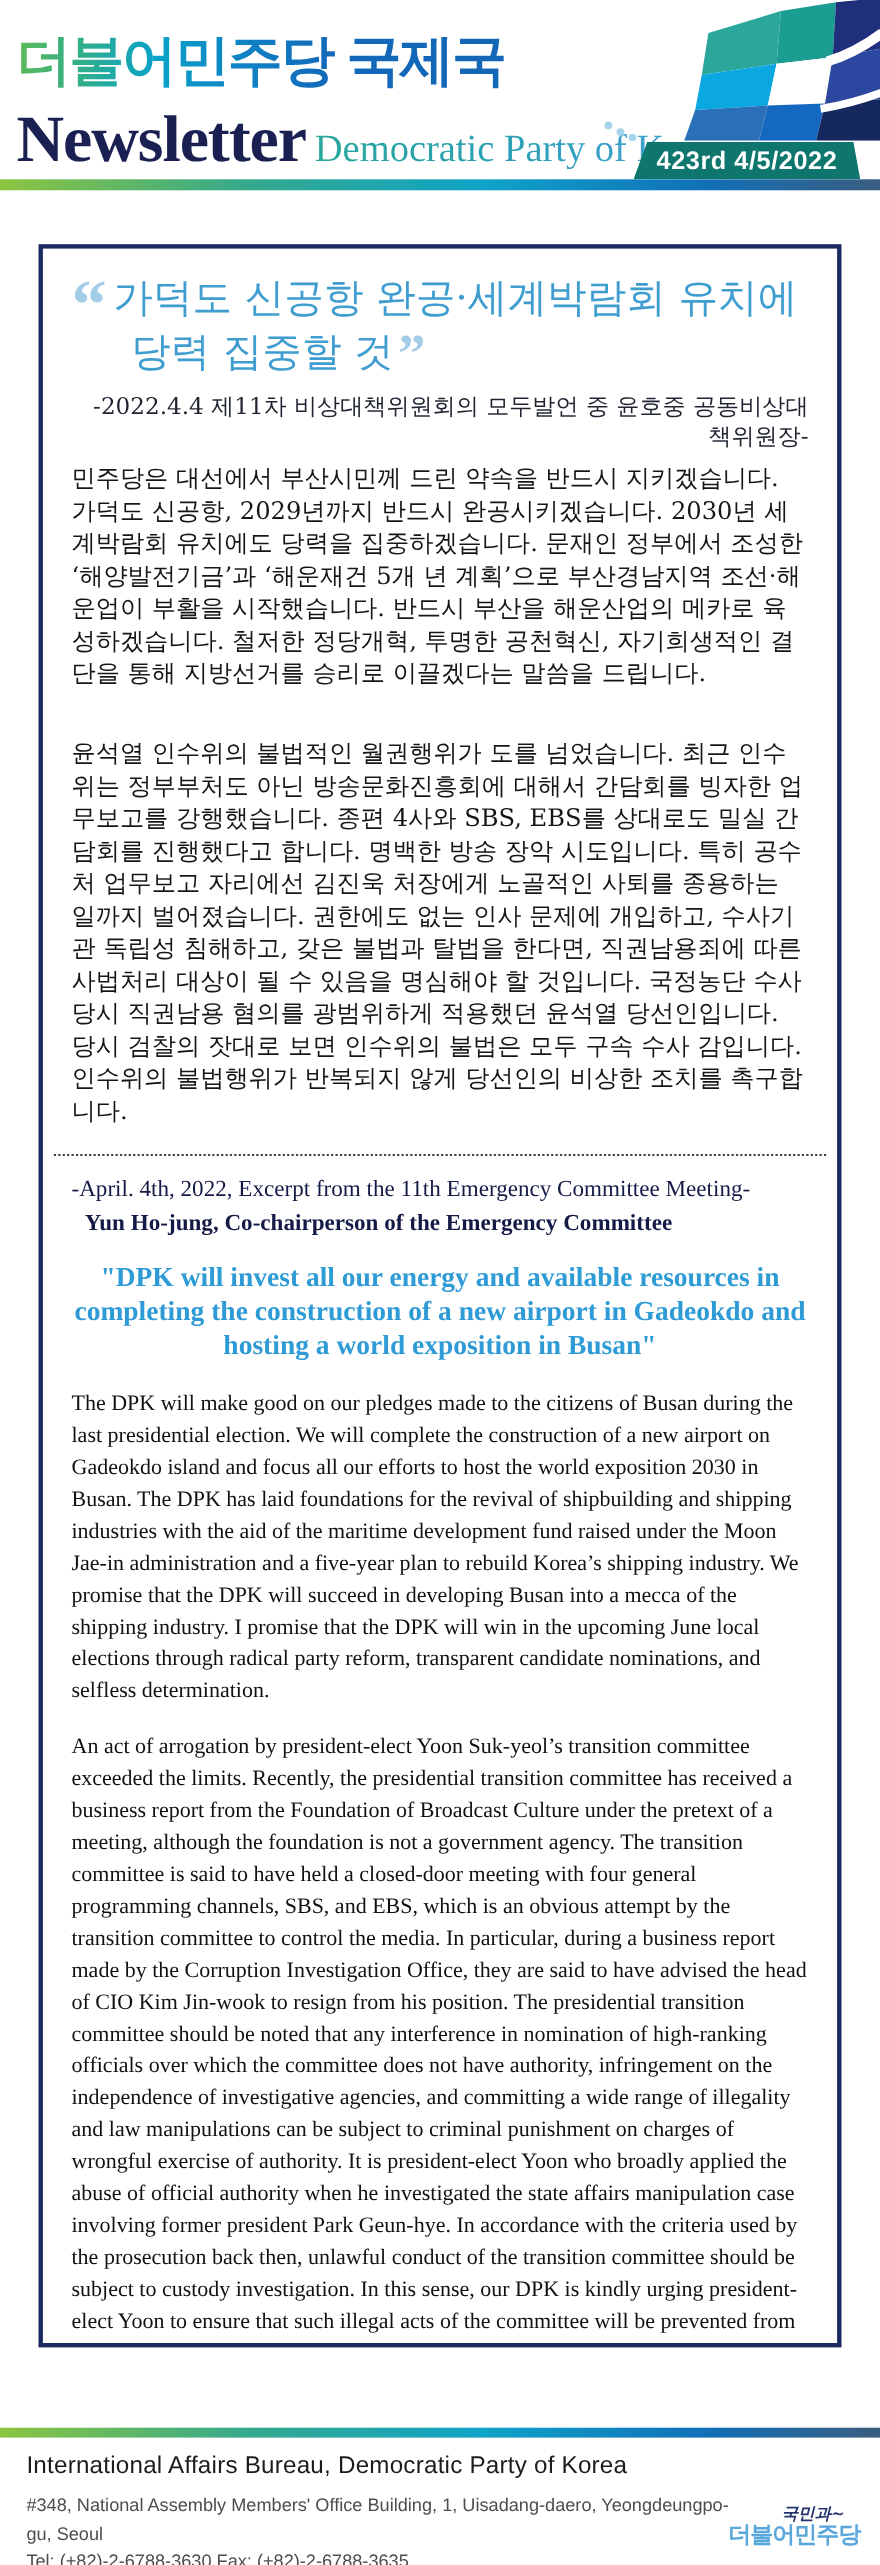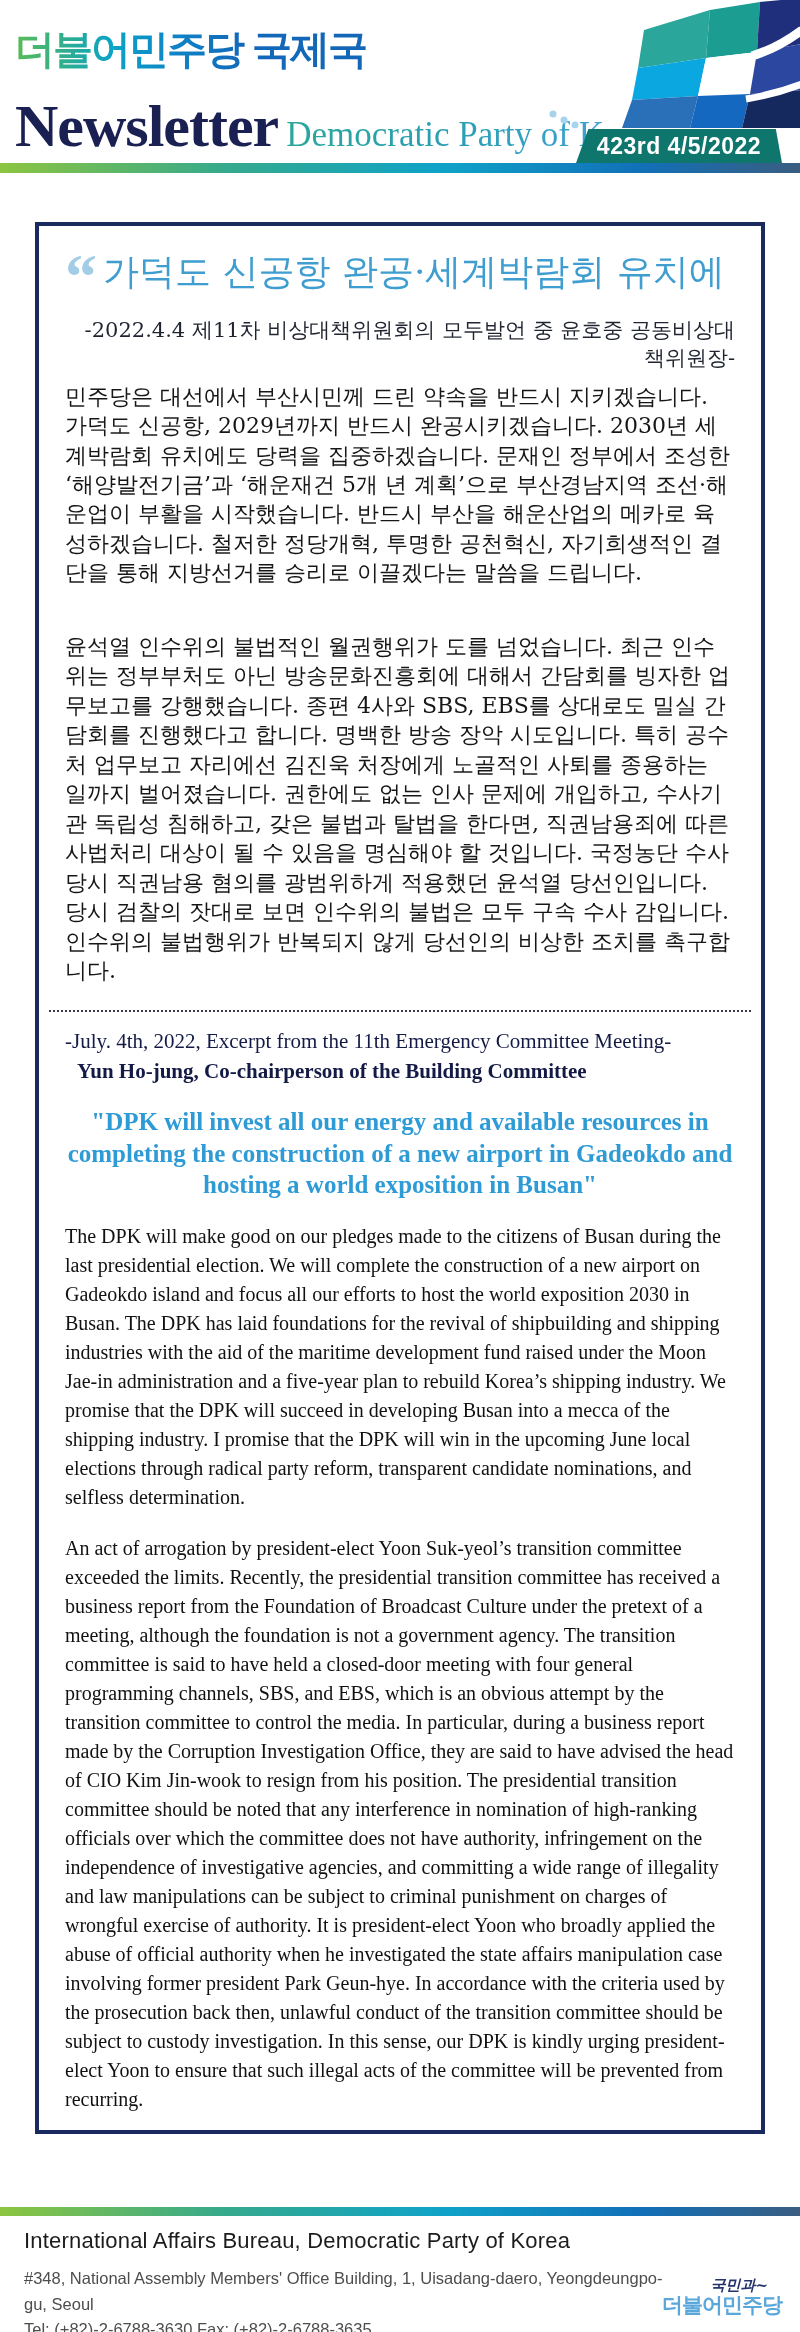--- a/index.html
+++ b/index.html
@@ -3,21 +3,21 @@
 <meta charset="utf-8">
 <style>
   * { margin:0; padding:0; box-sizing:border-box; }
   html,body { background:#ffffff; }
   body { width:800px; font-family:"Liberation Sans", sans-serif; }
   .page { position:relative; width:800px; height:2332px; background:#fff; overflow:hidden; }
 
   
   .logo {
     position:absolute; top:22px; left:15px;
-    font-size:40px; font-weight:800; letter-spacing:-2px;
+    font-size:50px; font-weight:800; letter-spacing:-2px;
     font-family:"Liberation Sans", sans-serif;
     background:linear-gradient(90deg,#5bbb58 0%,#2fae8e 14%,#0aa3c8 28%,#0f84c6 45%,#1268ba 65%,#1466b6 100%);
     -webkit-background-clip:text; background-clip:text;
     -webkit-text-fill-color:transparent; color:#1268ba;
   }
   .masthead { position:absolute; top:92px; left:15px; white-space:nowrap; }
   .masthead .nl {
     font-family:"Liberation Serif", serif; font-size:60px; font-weight:600;
     letter-spacing:-1px; color:#1a2152;
   }
@@ -132,33 +132,34 @@
 
   <div class="issue-banner">423rd  4/5/2022</div>
   <div class="grad-bar-top"></div>
 
   <div class="content-box">
 
     <div class="kquote">
       <span class="qmark open">“</span>
       <div class="ktitle">
         <div class="l1">가덕도 신공항 완공·세계박람회 유치에</div>
+        <div class="l2"><span>당력 집중할 것</span><span class="qmark close">”</span></div>
       </div>
     </div>
 
     <div class="k-attr">-2022.4.4 제11차 비상대책위원회의 모두발언 중 윤호중 공동비상대책위원장-</div>
 
     <p class="ko-body">민주당은 대선에서 부산시민께 드린 약속을 반드시 지키겠습니다. 가덕도 신공항, 2029년까지 반드시 완공시키겠습니다. 2030년 세계박람회 유치에도 당력을 집중하겠습니다. 문재인 정부에서 조성한 ‘해양발전기금’과 ‘해운재건 5개 년 계획’으로 부산경남지역 조선·해운업이 부활을 시작했습니다. 반드시 부산을 해운산업의 메카로 육성하겠습니다. 철저한 정당개혁, 투명한 공천혁신, 자기희생적인 결단을 통해 지방선거를 승리로 이끌겠다는 말씀을 드립니다.</p>
     <p class="ko-body">윤석열 인수위의 불법적인 월권행위가 도를 넘었습니다. 최근 인수위는 정부부처도 아닌 방송문화진흥회에 대해서 간담회를 빙자한 업무보고를 강행했습니다. 종편 4사와 SBS, EBS를 상대로도 밀실 간담회를 진행했다고 합니다. 명백한 방송 장악 시도입니다. 특히 공수처 업무보고 자리에선 김진욱 처장에게 노골적인 사퇴를 종용하는 일까지 벌어졌습니다. 권한에도 없는 인사 문제에 개입하고, 수사기관 독립성 침해하고, 갖은 불법과 탈법을 한다면, 직권남용죄에 따른 사법처리 대상이 될 수 있음을 명심해야 할 것입니다. 국정농단 수사 당시 직권남용 혐의를 광범위하게 적용했던 윤석열 당선인입니다. 당시 검찰의 잣대로 보면 인수위의 불법은 모두 구속 수사 감입니다. 인수위의 불법행위가 반복되지 않게 당선인의 비상한 조치를 촉구합니다.</p>
 
     <div class="dotted-sep"></div>
 
     <div class="en-attr">
-      <div>-July. 4th, 2022, Excerpt from the 11th Emergency Committee Meeting-</div>
-      <div class="bold">Yun Ho-jung, Co-chairperson of the Building Committee</div>
+      <div>-April. 4th, 2022, Excerpt from the 11th Emergency Committee Meeting-</div>
+      <div class="bold">Yun Ho-jung, Co-chairperson of the Emergency Committee</div>
     </div>
 
     <div class="en-headline">"DPK will invest all our energy and available resources in completing the construction of a new airport in Gadeokdo and hosting a world exposition in Busan"</div>
 
     <p class="en-body">The DPK will make good on our pledges made to the citizens of Busan during the last presidential election. We will complete the construction of a new airport on Gadeokdo island and focus all our efforts to host the world exposition 2030 in Busan. The DPK has laid foundations for the revival of shipbuilding and shipping industries with the aid of the maritime development fund raised under the Moon Jae-in administration and a five-year plan to rebuild Korea’s shipping industry. We promise that the DPK will succeed in developing Busan into a mecca of the shipping industry. I promise that the DPK will win in the upcoming June local elections through radical party reform, transparent candidate nominations, and selfless determination.</p>
     <p class="en-body">An act of arrogation by president-elect Yoon Suk-yeol’s transition committee exceeded the limits. Recently, the presidential transition committee has received a business report from the Foundation of Broadcast Culture under the pretext of a meeting, although the foundation is not a government agency. The transition committee is said to have held a closed-door meeting with four general programming channels, SBS, and EBS, which is an obvious attempt by the transition committee to control the media. In particular, during a business report made by the Corruption Investigation Office, they are said to have advised the head of CIO Kim Jin-wook to resign from his position. The presidential transition committee should be noted that any interference in nomination of high-ranking officials over which the committee does not have authority, infringement on the independence of investigative agencies, and committing a wide range of illegality and law manipulations can be subject to criminal punishment on charges of wrongful exercise of authority. It is president-elect Yoon who broadly applied the abuse of official authority when he investigated the state affairs manipulation case involving former president Park Geun-hye. In accordance with the criteria used by the prosecution back then, unlawful conduct of the transition committee should be subject to custody investigation. In this sense, our DPK is kindly urging president-elect Yoon to ensure that such illegal acts of the committee will be prevented from recurring.</p>
 
   </div>
 
   <div class="grad-bar-bottom"></div>

